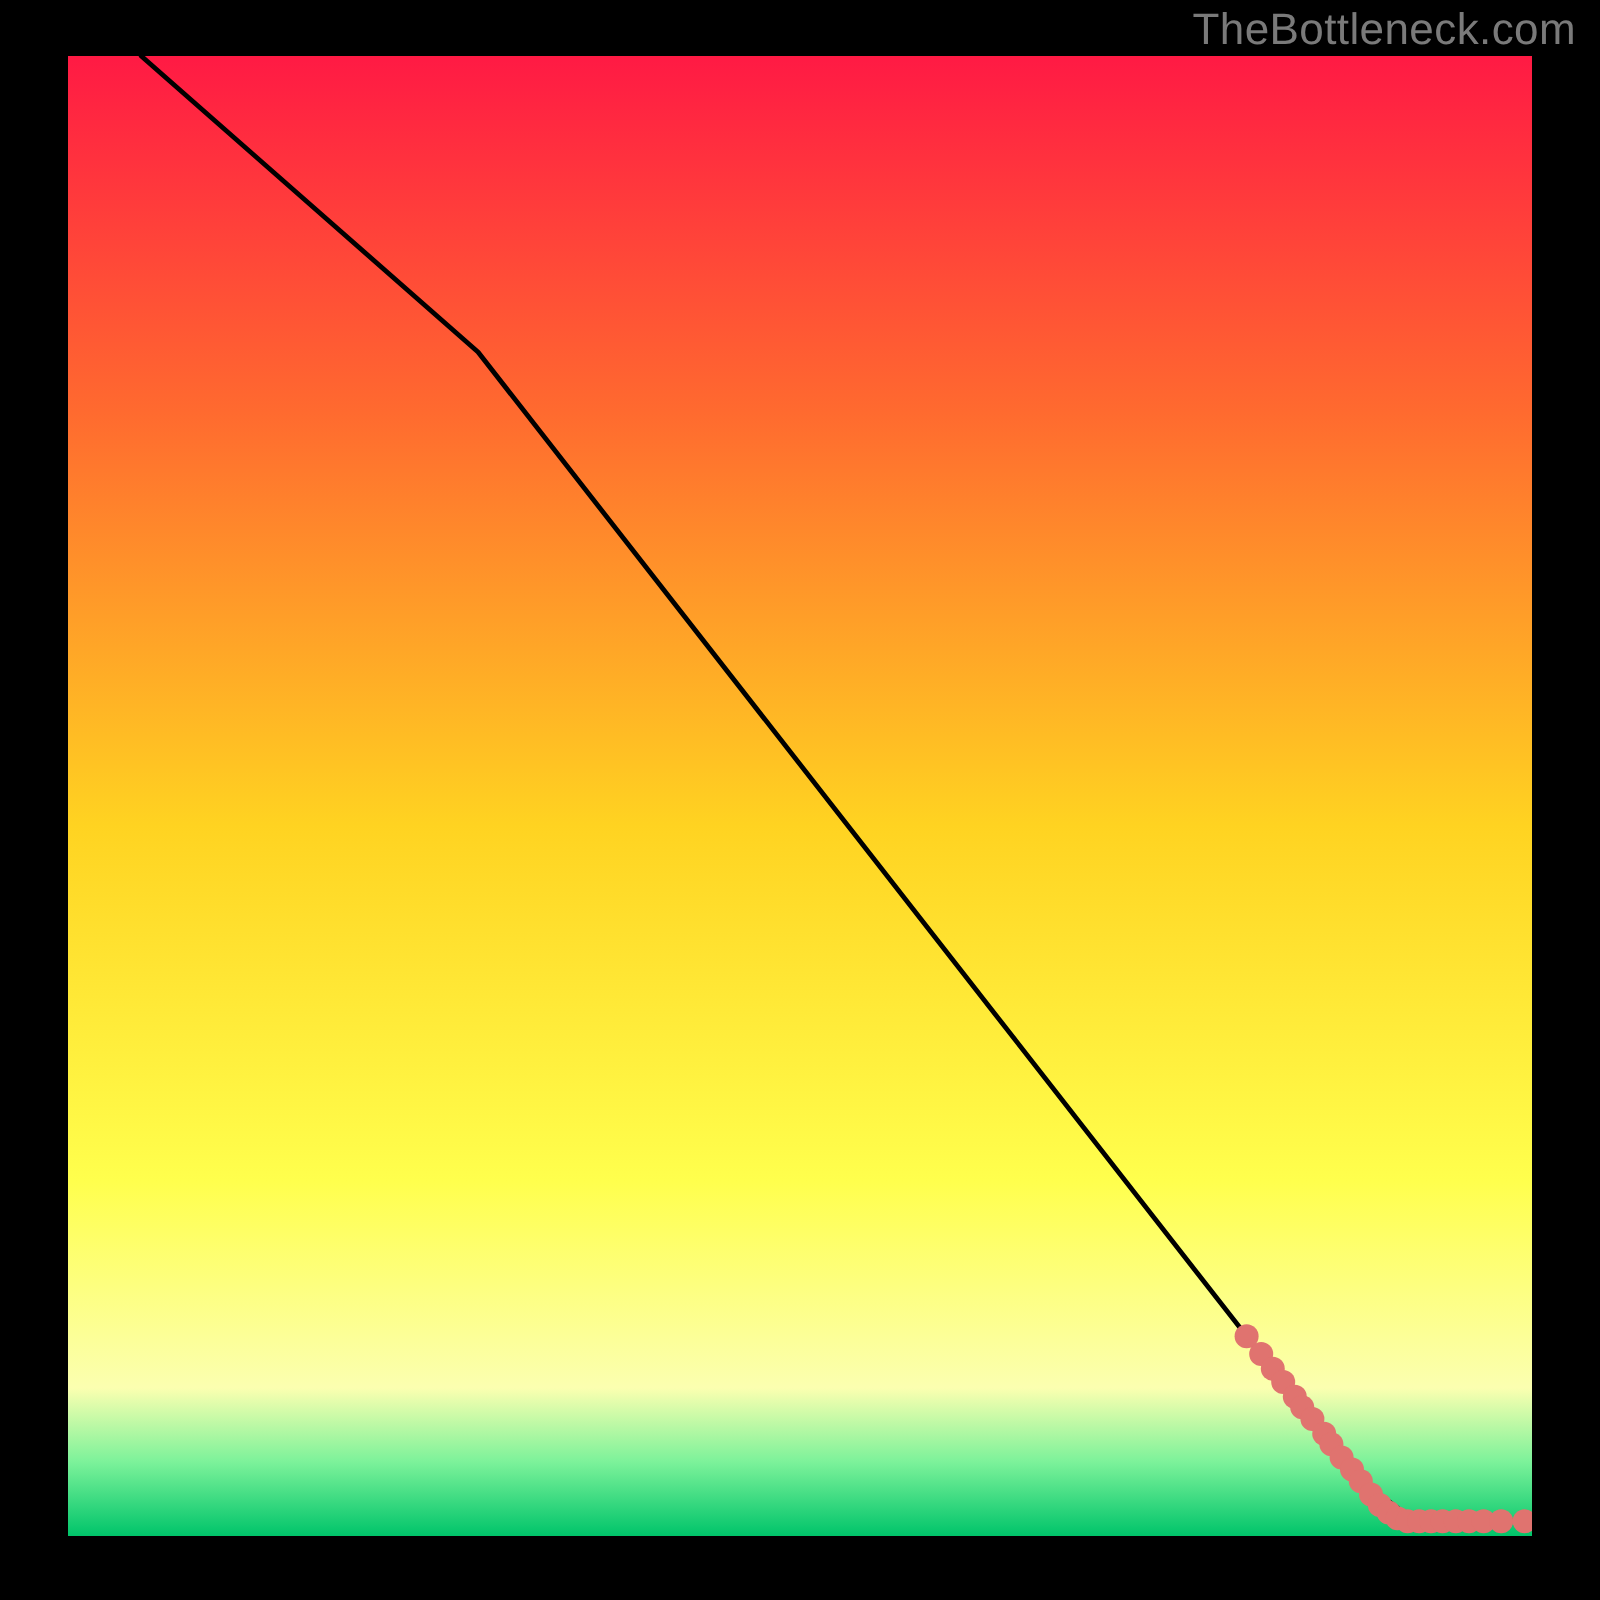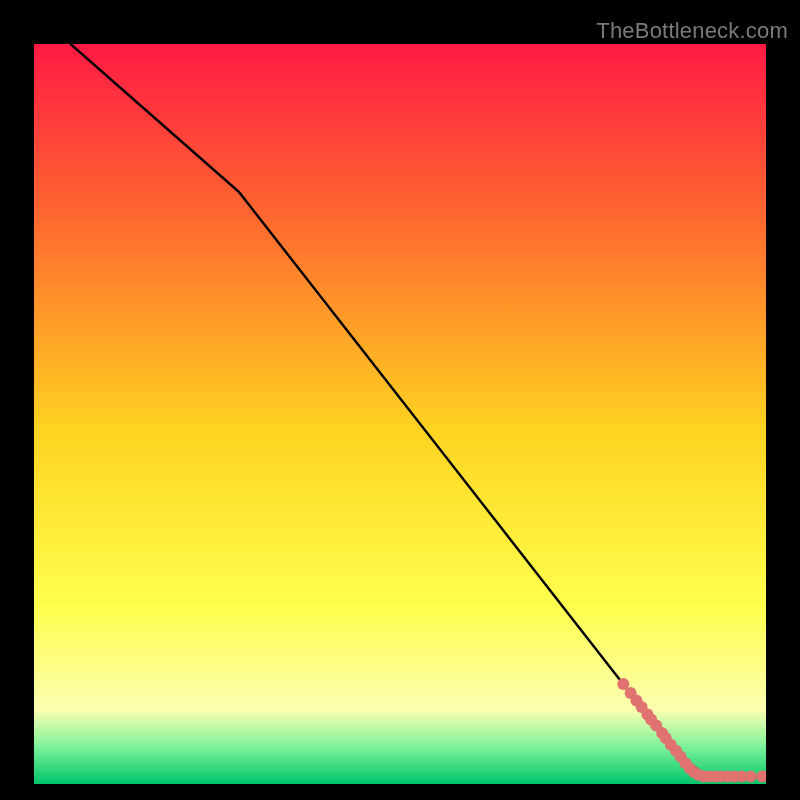--- a/index.html
+++ b/index.html
@@ -9,21 +9,20 @@
     height: 800px;
     background: #000;
     overflow: hidden;
     font-family: Arial, Helvetica, sans-serif;
   }
   .stage {
     position: relative;
     width: 800px;
     height: 660px;
     background: #000;
-    margin-top: 16px;
   }
   .watermark {
     position: absolute;
     top: 2px;
     right: 12px;
     color: #7a7a7a;
     font-size: 22px;
     font-weight: 500;
     letter-spacing: 0.2px;
     user-select: none;

